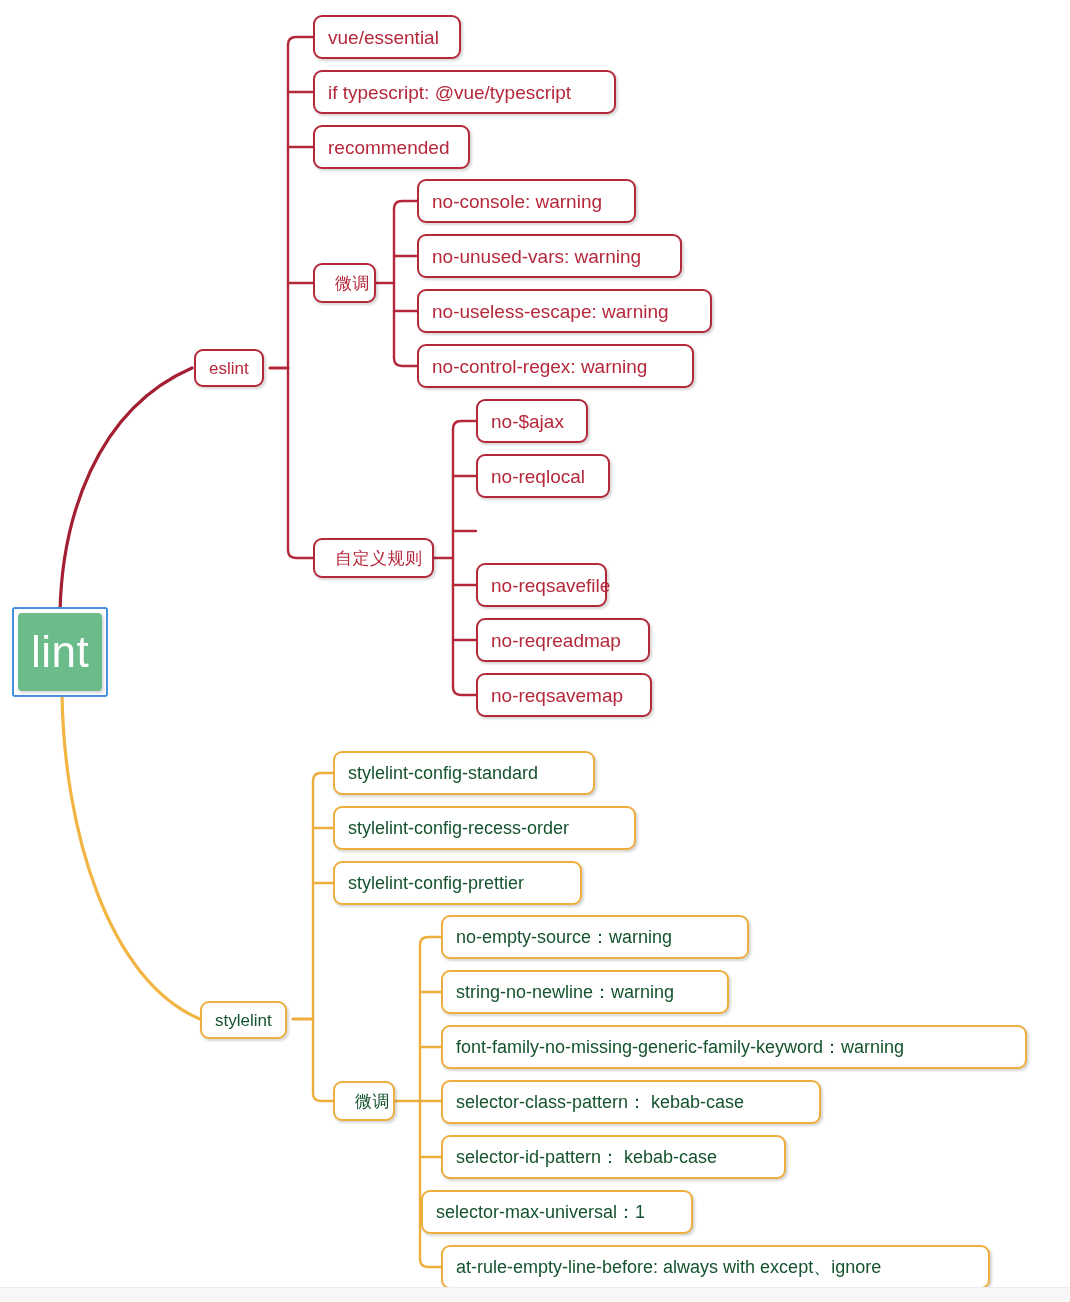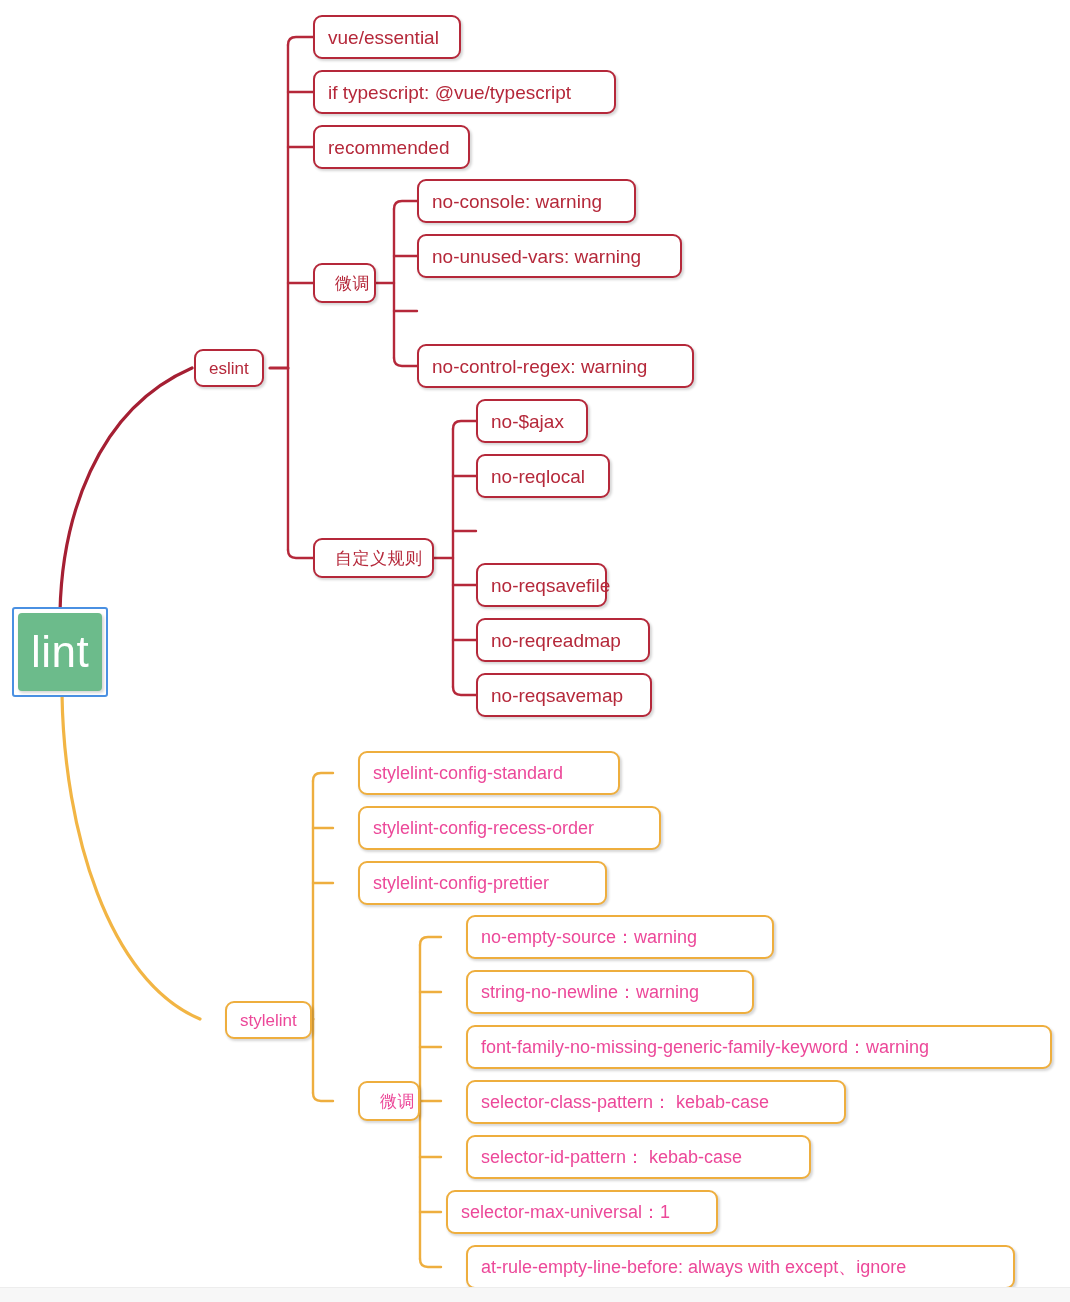--- a/index.html
+++ b/index.html
@@ -52,22 +52,21 @@
     line-height: 1;
   }
   
   .node.red {
     border-color: #b5283a;
     color: #b5283a;
   }
   
   .node.amber {
     border-color: #eeae3e;
-    color: #ec4899;
-    margin-left: 25px;
+    color: #14532d;
   }
   .node.lvl1 {
     font-size: 17px;
     padding: 0 13px;
     height: 38px;
   }
   .node.lvl2 {
     font-size: 17px;
     padding: 0 20px;
     height: 40px;
@@ -185,20 +184,23 @@
 
   <div class="node lvl2 red cjk" style="left:313px; top:263px; width:63px; justify-content:center;">
     <span class="label" style="text-align:center;">微调</span>
   </div>
   <div class="node leaf red" style="left:417px; top:234px; width:265px;">
     <span class="label">no-unused-vars: warning</span>
   </div>
   <div class="node leaf red" style="left:417px; top:179px; width:219px;">
     <span class="label">no-console: warning</span>
   </div>
+  <div class="node leaf red" style="left:417px; top:289px; width:295px;">
+    <span class="label">no-useless-escape: warning</span>
+  </div>
   <div class="node leaf red" style="left:417px; top:344px; width:277px;">
     <span class="label">no-control-regex: warning</span>
   </div>
 
   <div class="node lvl2 red cjk" style="left:313px; top:538px; width:121px; justify-content:center;">
     <span class="label" style="text-align:center;">自定义规则</span>
   </div>
   <div class="node leaf red" style="left:476px; top:399px; width:112px;">
     <span class="label">no-$ajax</span>
   </div>

